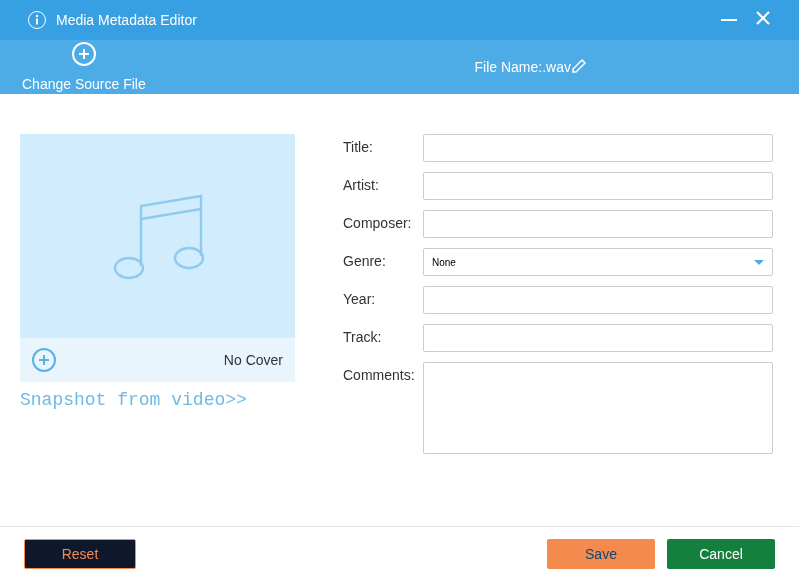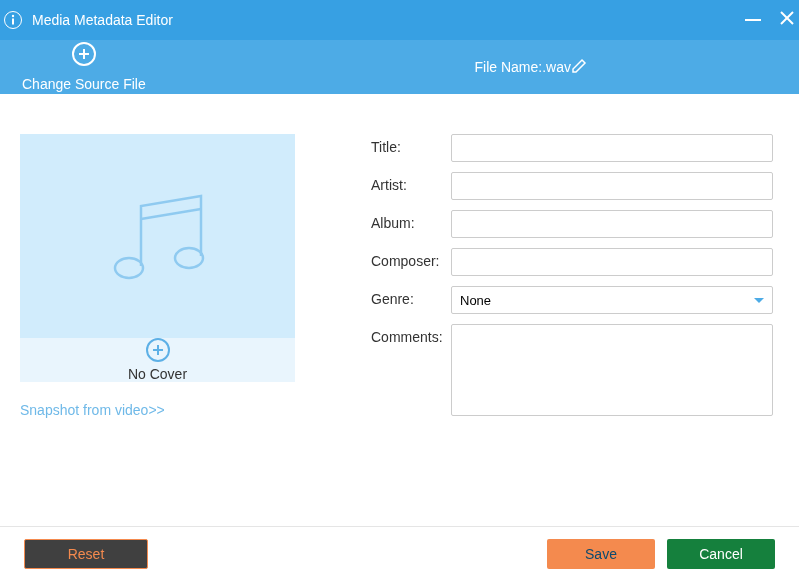--- a/index.html
+++ b/index.html
@@ -1,56 +1,56 @@
 <!DOCTYPE html>
 <html><head>
 <meta charset="utf-8">
 <style>
 * { margin: 0; padding: 0; box-sizing: border-box; font-family: -apple-system, BlinkMacSystemFont, "Segoe UI", Arial, sans-serif; }
 body { width: 799px; height: 580px; background: #fff; overflow: hidden; }
 
-.titlebar { height: 40px; background: #37a0e3; display: flex; align-items: center; padding: 0 4px; color: #fff; }
+.titlebar { height: 40px; background: #37a0e3; display: flex; align-items: center; padding: 0 28px; color: #fff; }
 .titlebar-icon { width: 18px; height: 18px; border: 1.5px solid #fff; border-radius: 50%; display: flex; align-items: center; justify-content: center; margin-right: 10px; }
 .titlebar-icon svg { width: 8px; height: 12px; }
 .titlebar-title { font-size: 14px; font-weight: 400; }
 .titlebar-actions { margin-left: auto; display: flex; gap: 18px; align-items: center; }
 .titlebar-min { width: 16px; height: 2px; background: #fff; }
 .titlebar-close svg { width: 16px; height: 16px; stroke: #fff; stroke-width: 2; }
 
 .toolbar { height: 54px; background: #4dabe6; display: flex; align-items: center; padding: 0 22px; color: #fff; font-size: 14px; }
 .change-src { display: flex; align-items: center; gap: 10px; cursor: pointer; flex-direction: column; }
 .plus-circle { width: 24px; height: 24px; border: 2px solid #fff; border-radius: 50%; display: flex; align-items: center; justify-content: center; }
 .plus-circle svg { width: 12px; height: 12px; stroke: #fff; stroke-width: 2; }
 .filename-group { margin-left: auto; margin-right: 190px; display: flex; align-items: center; }
 .edit-icon svg { width: 16px; height: 16px; stroke: #fff; stroke-width: 1.5; fill: none; }
 
 .content { display: flex; padding: 40px 26px 0 20px; gap: 48px; }
 
 .cover-col { width: 275px; }
 .cover-art { width: 275px; height: 204px; background: #d1ecfc; display: flex; align-items: center; justify-content: center; }
 .cover-art svg { width: 130px; height: 130px; }
-.cover-bar { width: 275px; height: 44px; background: #e9f5fd; display: flex; align-items: center; padding: 0 12px; justify-content: space-between; flex-direction: column; }
+.cover-bar { width: 275px; height: 44px; background: #e9f5fd; display: flex; align-items: center; padding: 0 12px; justify-content: space-between; }
 .add-cover-btn { width: 24px; height: 24px; border: 2px solid #5db0e6; border-radius: 50%; display: flex; align-items: center; justify-content: center; cursor: pointer; }
 .add-cover-btn svg { width: 12px; height: 12px; stroke: #5db0e6; stroke-width: 2; }
 .no-cover { color: #333; font-size: 14px; }
-.snapshot-link { color: #6fb9e8; font-size: 14px; margin-top: 20px; display: block; cursor: pointer; }
+.snapshot-link { color: #6fb9e8; font-size: 18px; margin-top: 8px; display: block; cursor: pointer; font-family: Liberation Mono, monospace; }
 
-.form-col { flex: 1; margin-left: 28px; }
+.form-col { flex: 1; }
 .field { display: flex; align-items: flex-start; margin-bottom: 10px; }
 .field label { width: 80px; font-size: 14px; color: #333; padding-top: 5px; }
-.field input, .field textarea { flex: 1; height: 28px; border: 1px solid #ccc; border-radius: 2px; padding: 0 8px; font-size: 13px; outline: none; }
+.field input, .field textarea { flex: 1; height: 28px; border: 1px solid #ccc; border-radius: 2px; padding: 0 8px; font-size: 10px; outline: none; }
 .field textarea { height: 92px; padding: 6px 8px; resize: none; }
 .field .select-wrap { flex: 1; position: relative; }
 .field .select-wrap input { width: 100%; padding-right: 24px; }
 .select-arrow { position: absolute; right: 8px; top: 50%; transform: translateY(-50%); pointer-events: none; }
 .select-arrow svg { width: 12px; height: 8px; fill: #4dabe6; }
 
 .footer { position: absolute; bottom: 0; left: 0; right: 0; height: 54px; border-top: 1px solid #e5e5e5; display: flex; align-items: center; padding: 0 24px; gap: 12px; }
 .btn { height: 30px; padding: 0 20px; font-size: 14px; border-radius: 2px; cursor: pointer; display: flex; align-items: center; justify-content: center; }
-.btn-reset { width: 124px; border: 1px solid #f48a4e; color: #f48a4e; background: #404040; }
+.btn-reset { width: 112px; border: 1px solid #f48a4e; color: #f48a4e; background: #0f172a; }
 .btn-save { width: 108px; background: #f48a4e; color: #0c4a6e; border: none; margin-left: auto; }
 .btn-cancel { width: 108px; background: #15803d; color: #fff; border: none; }
 </style>
 </head>
 <body>
 
 <div class="titlebar">
   <div class="titlebar-icon">
     <svg viewBox="0 0 8 12">
         <circle cx="4" cy="2" r="1.2" fill="#fff"></circle>
@@ -117,39 +117,43 @@
   <div class="form-col">
     <div class="field">
       <label>Title:</label>
       <input type="text" value="" style="">
     </div>
     <div class="field">
       <label>Artist:</label>
       <input type="text" value="" style="">
     </div>
     <div class="field">
-      <label>Album:</label>
-      <input type="text" value="" style="">
-    </div>
-    <div class="field">
       <label>Composer:</label>
       <input type="text" value="" style="">
     </div>
     <div class="field">
       <label>Genre:</label>
       <div class="select-wrap">
         <input type="text" readonly="" value="None" style="">
         <span class="select-arrow">
           <svg viewBox="0 0 12 8">
               <path d="M1 1 L6 6 L11 1 Z"></path>
             </svg>
         </span>
       </div>
     </div>
     <div class="field">
+      <label>Year:</label>
+      <input type="text" value="" style="">
+    </div>
+    <div class="field">
+      <label>Track:</label>
+      <input type="text" value="" style="">
+    </div>
+    <div class="field">
       <label>Comments:</label>
       <textarea value="" style=""></textarea>
     </div>
   </div>
 </div>
 
 <div class="footer">
   <button class="btn btn-reset">Reset</button>
   <button class="btn btn-save">Save</button>
   <button class="btn btn-cancel">Cancel</button>

